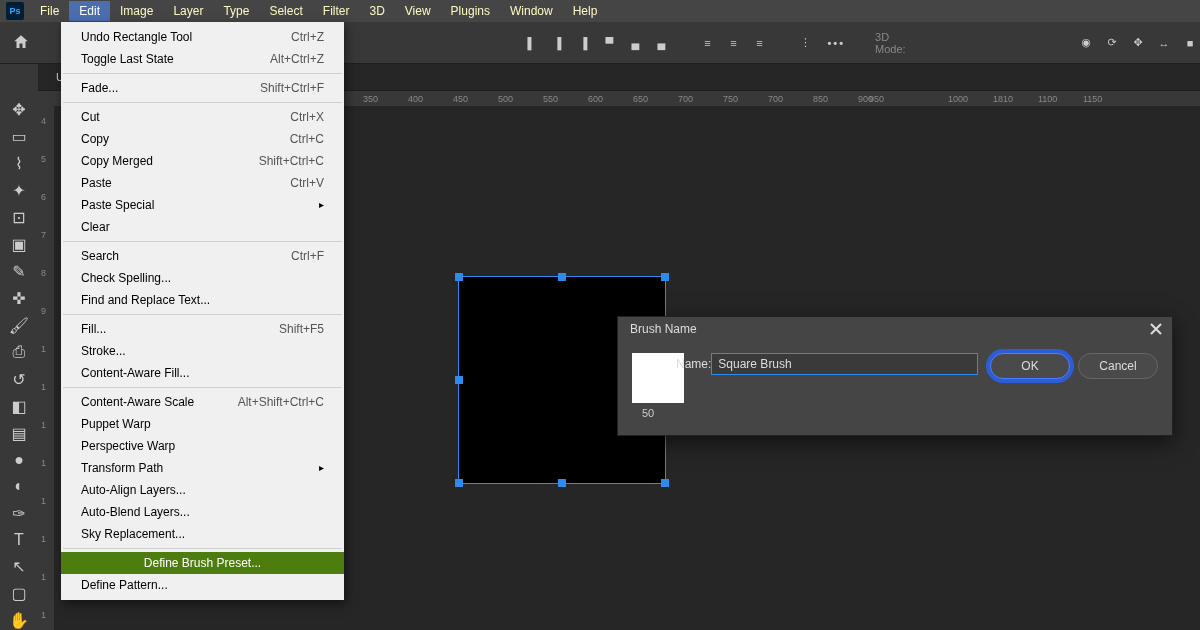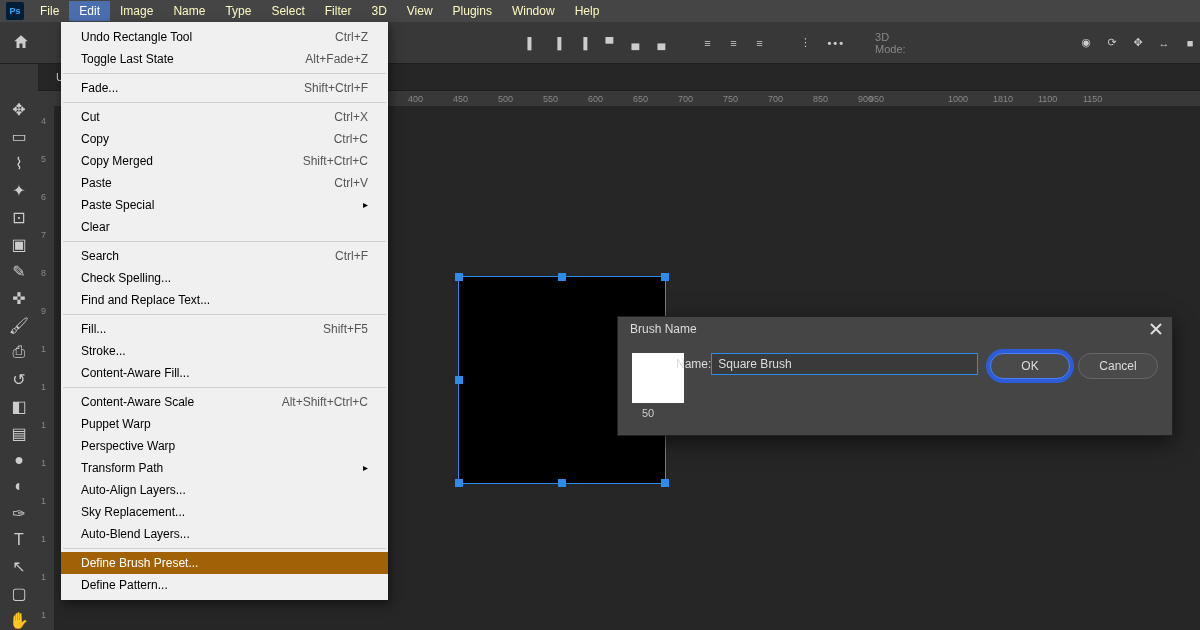--- a/index.html
+++ b/index.html
@@ -26,23 +26,23 @@
 
 .tabbar { position:absolute; left:38px; top:64px; height:26px; display:flex; align-items:center; font-size:11px; padding-left:18px; color:#ccc;}
 
 .canvas-area { position:absolute; left:54px; top:106px; right:0; bottom:0; background:#262626;}
 .selection-box { position:absolute; left:404px; top:170px; width:208px; height:208px; background:#000; border:1px solid #2d8ceb;}
 .handle { position:absolute; width:8px; height:8px; background:#2d8ceb; }
 .handle.tl{left:-4px;top:-4px} .handle.tr{right:-4px;top:-4px} .handle.bl{left:-4px;bottom:-4px} .handle.br{right:-4px;bottom:-4px}
 .handle.tm{left:50%;top:-4px;margin-left:-4px} .handle.bm{left:50%;bottom:-4px;margin-left:-4px}
 .handle.ml{left:-4px;top:50%;margin-top:-4px} .handle.mr{right:-4px;top:50%;margin-top:-4px}
 
-.edit-menu { position:absolute; left:61px; top:22px; width:327px; background:#f0f0f0; color:#000; font-size:12px; box-shadow: 2px 4px 10px rgba(0,0,0,0.5); padding:4px 0; max-height:608px; overflow:hidden;}
+.edit-menu { position:absolute; left:61px; top:22px; width:283px; background:#f0f0f0; color:#000; font-size:12px; box-shadow: 2px 4px 10px rgba(0,0,0,0.5); padding:4px 0; max-height:608px; overflow:hidden;}
 .edit-menu .mi { display:flex; justify-content:space-between; padding:2px 20px; line-height:18px;}
-.edit-menu .mi.highlighted { background:#a16207; color:#fff;}
+.edit-menu .mi.highlighted { background:#4d7c0f; color:#fff;justify-content:center;}
 .edit-menu .sep { height:1px; background:#d0d0d0; margin:3px 2px;}
 .edit-menu .sub::after { content:"▸"; font-size:10px; margin-left:8px;}
 .edit-menu .shortcut { color:#555;}
 
 .dialog { position:absolute; left:617px; top:316px; width:556px; height:120px; background:#454545; border:1px solid #222; box-shadow:0 6px 20px rgba(0,0,0,0.6);}
 .dialog-header { display:flex; justify-content:space-between; align-items:center; padding:4px 8px 6px 12px; font-size:12px; color:#ddd;}
 .dialog-close { width:16px; height:16px; display:flex; align-items:center; justify-content:center; cursor:pointer;}
 .dialog-close svg { width:12px; height:12px; stroke:#ddd; stroke-width:2;}
 .dialog-body { display:flex; align-items:flex-start; padding:10px 14px; gap:12px;}
 .brush-preview { width:32px; text-align:center;}
@@ -57,21 +57,21 @@
 </style>
 </head>
 <body>
 
 <div class="menubar">
   <div class="app-icon">Ps</div>
   <div id="menubar-items" style="display: flex;">
       <div class="menu-item">File</div>
       <div class="menu-item open">Edit</div>
       <div class="menu-item">Image</div>
-      <div class="menu-item">Name</div>
+      <div class="menu-item">Layer</div>
       <div class="menu-item">Type</div>
       <div class="menu-item">Select</div>
       <div class="menu-item">Filter</div>
       <div class="menu-item">3D</div>
       <div class="menu-item">View</div>
       <div class="menu-item">Plugins</div>
       <div class="menu-item">Window</div>
       <div class="menu-item">Help</div>
     </div>
 </div>
@@ -184,21 +184,21 @@
   </div>
 </div>
 
 <div class="edit-menu" id="editmenu">
     <div class="mi">
       <span>Undo Rectangle Tool</span>
       <span class="shortcut">Ctrl+Z</span>
     </div>
     <div class="mi">
       <span>Toggle Last State</span>
-      <span class="shortcut">Alt+Fade+Z</span>
+      <span class="shortcut">Alt+Ctrl+Z</span>
     </div>
     <div class="sep"></div>
     <div class="mi">
       <span>Fade...</span>
       <span class="shortcut">Shift+Ctrl+F</span>
     </div>
     <div class="sep"></div>
     <div class="mi">
       <span>Cut</span>
       <span class="shortcut">Ctrl+X</span>
@@ -254,24 +254,24 @@
     <div class="mi">
       <span>Perspective Warp</span>
     </div>
     <div class="mi sub">
       <span>Transform Path</span>
     </div>
     <div class="mi">
       <span>Auto-Align Layers...</span>
     </div>
     <div class="mi">
+      <span>Auto-Blend Layers...</span>
+    </div>
+    <div class="mi">
       <span>Sky Replacement...</span>
-    </div>
-    <div class="mi">
-      <span>Auto-Blend Layers...</span>
     </div>
     <div class="sep"></div>
     <div class="mi highlighted">
       <span>Define Brush Preset...</span>
     </div>
     <div class="mi">
       <span>Define Pattern...</span>
     </div>
   </div>
 

